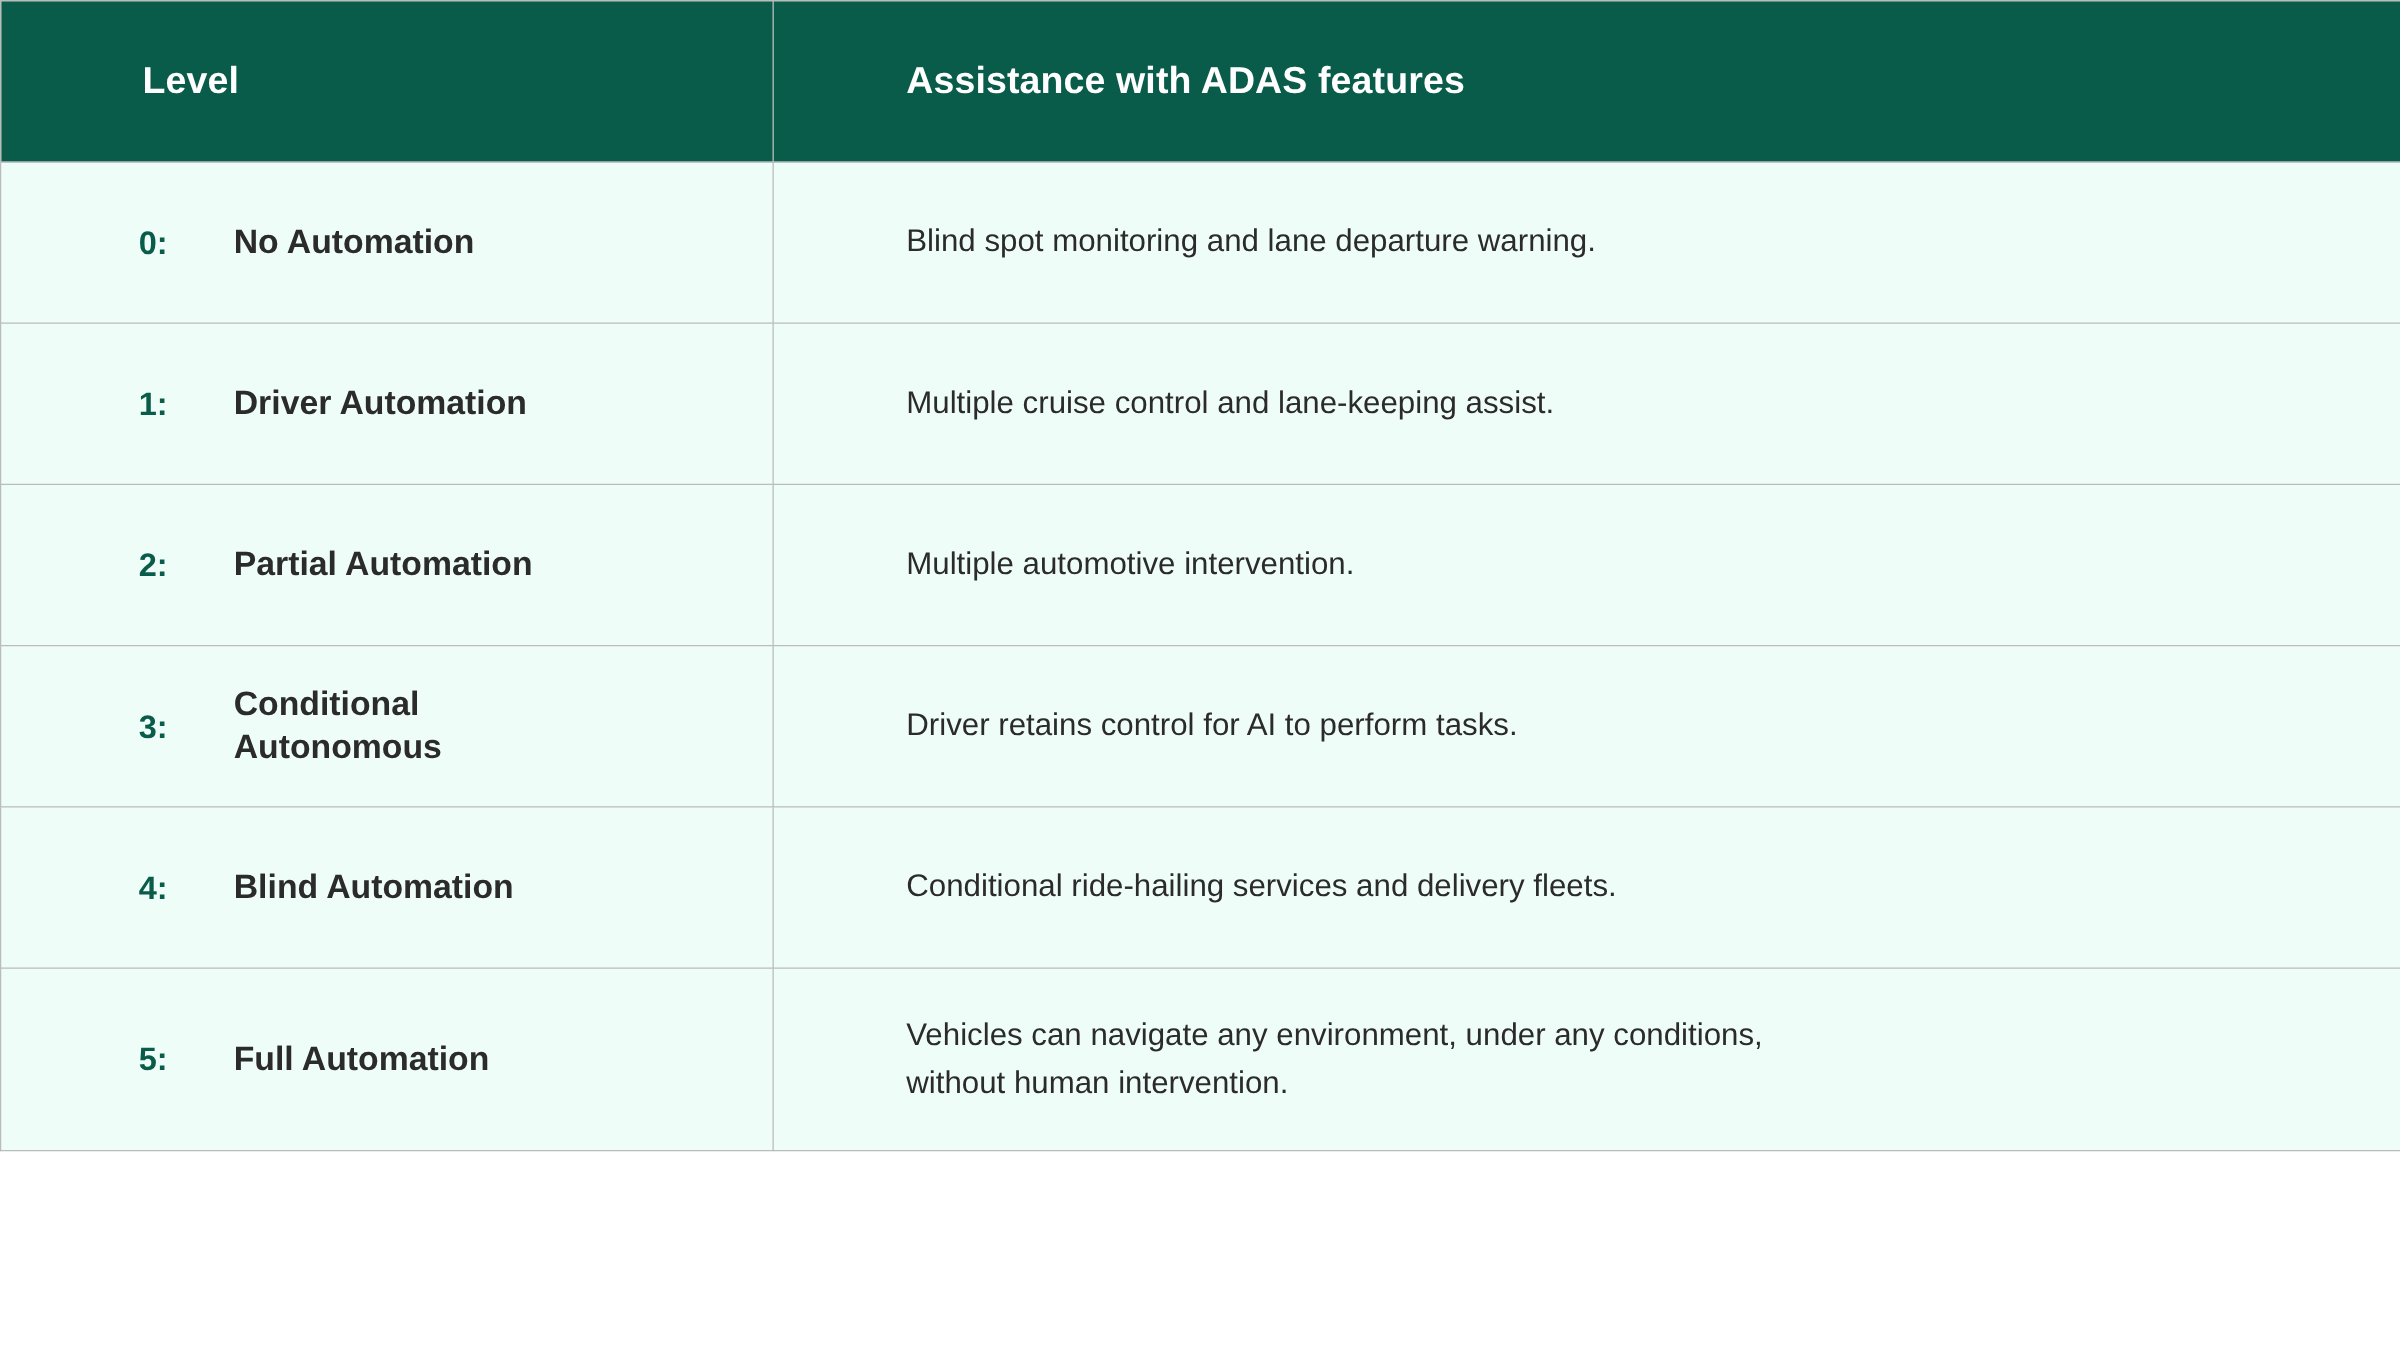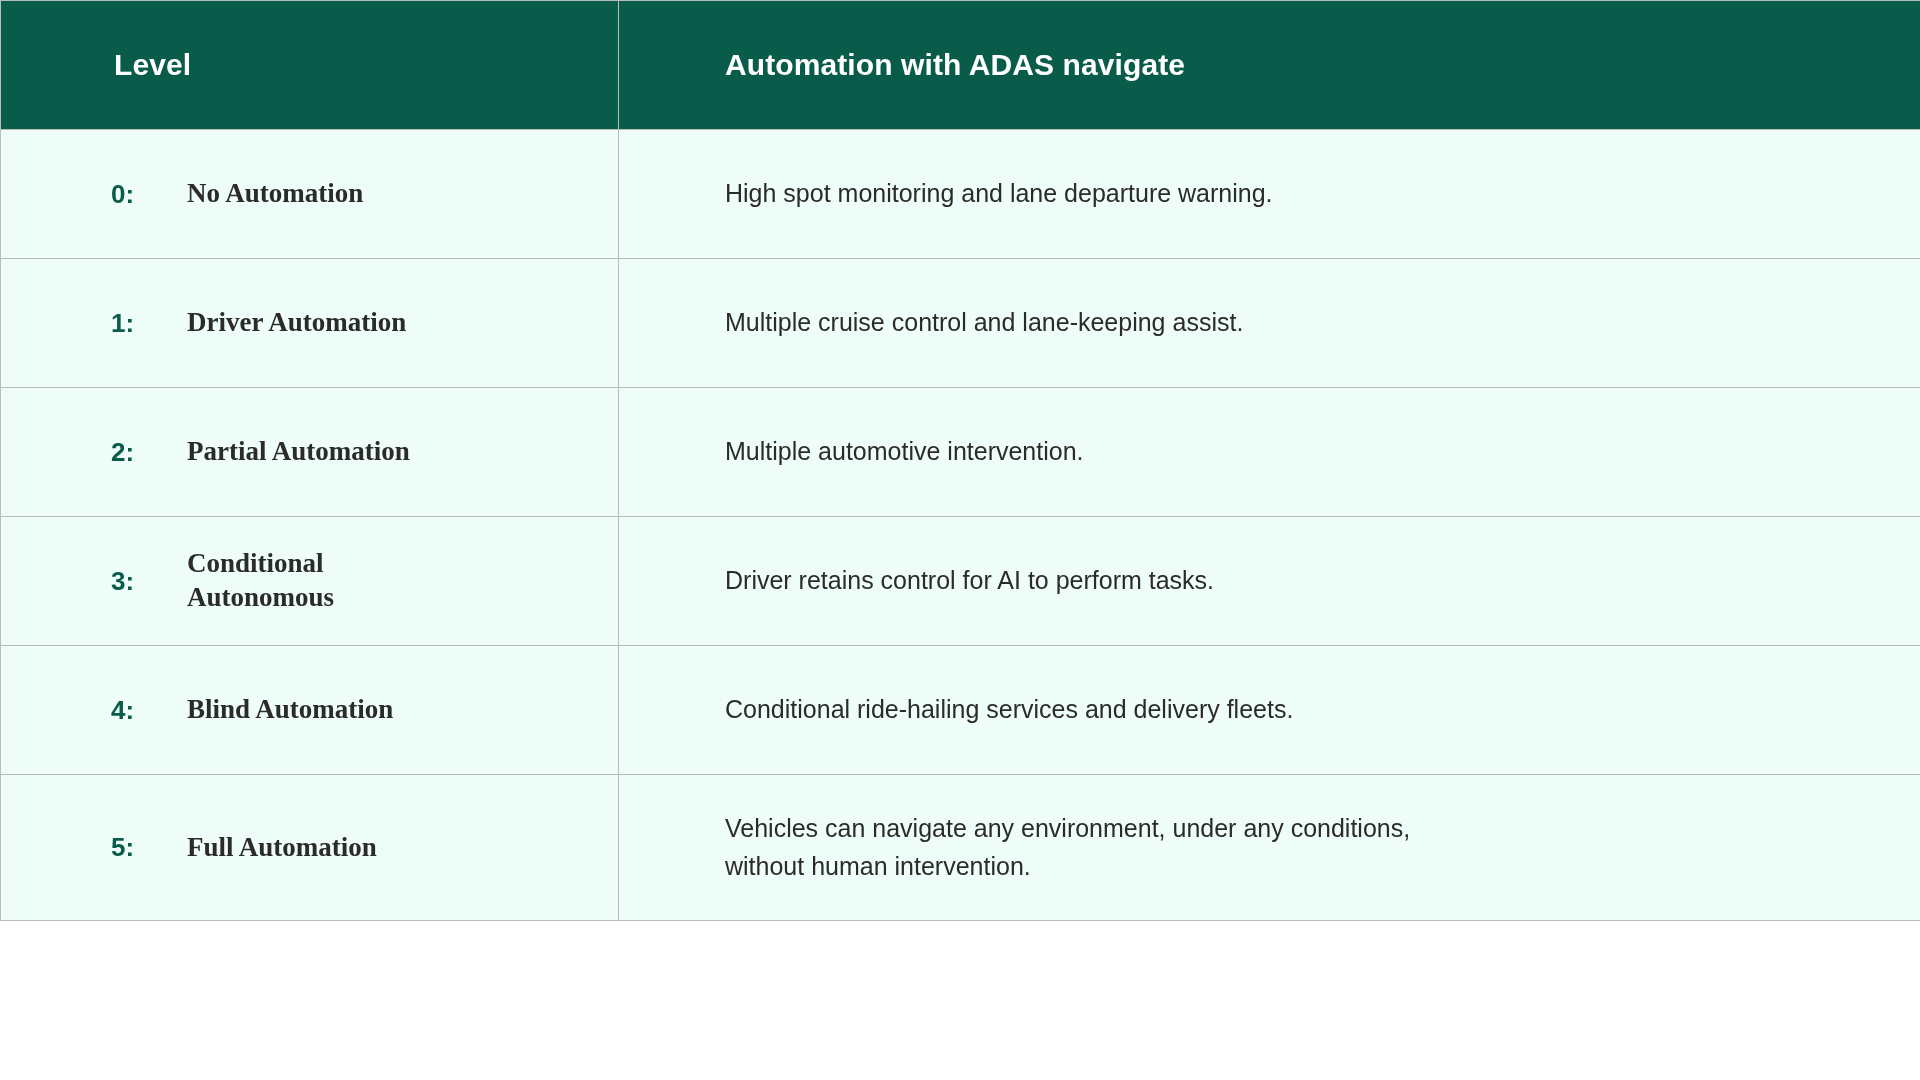--- a/index.html
+++ b/index.html
@@ -76,21 +76,20 @@
     width: 76px;
     flex: 0 0 76px;
     line-height: 1.25;
   }
   .level-name {
     color: #2b2b2b;
     font-size: 27px;
     font-weight: bold;
     line-height: 1.25;
     white-space: pre-line;
-    font-family: Liberation Serif, serif;
   }
 
   td.desc-cell .desc-inner {
     padding-left: 106px;
     padding-right: 70px;
     box-sizing: border-box;
   }
   .desc-text {
     color: #2b2b2b;
     font-size: 25px;
@@ -115,36 +114,36 @@
     <colgroup>
       <col class="col-level">
       <col class="col-desc">
     </colgroup>
     <thead>
       <tr>
         <th class="th-level">
           <span class="th-inner">Level</span>
         </th>
         <th class="th-desc">
-          <span class="th-inner">Automation with ADAS navigate</span>
+          <span class="th-inner">Assistance with ADAS features</span>
         </th>
       </tr>
     </thead>
     <tbody>
 
       <tr class="r0">
         <td class="level-cell">
           <div class="level-inner">
             <span class="level-num">0:</span>
             <span class="level-name">No Automation</span>
           </div>
         </td>
         <td class="desc-cell">
           <div class="desc-inner">
-            <span class="desc-text">High spot monitoring and lane departure  warning.</span>
+            <span class="desc-text">Blind spot monitoring and lane departure  warning.</span>
           </div>
         </td>
       </tr>
 
       <tr class="r1">
         <td class="level-cell">
           <div class="level-inner">
             <span class="level-num">1:</span>
             <span class="level-name">Driver Automation</span>
           </div>

